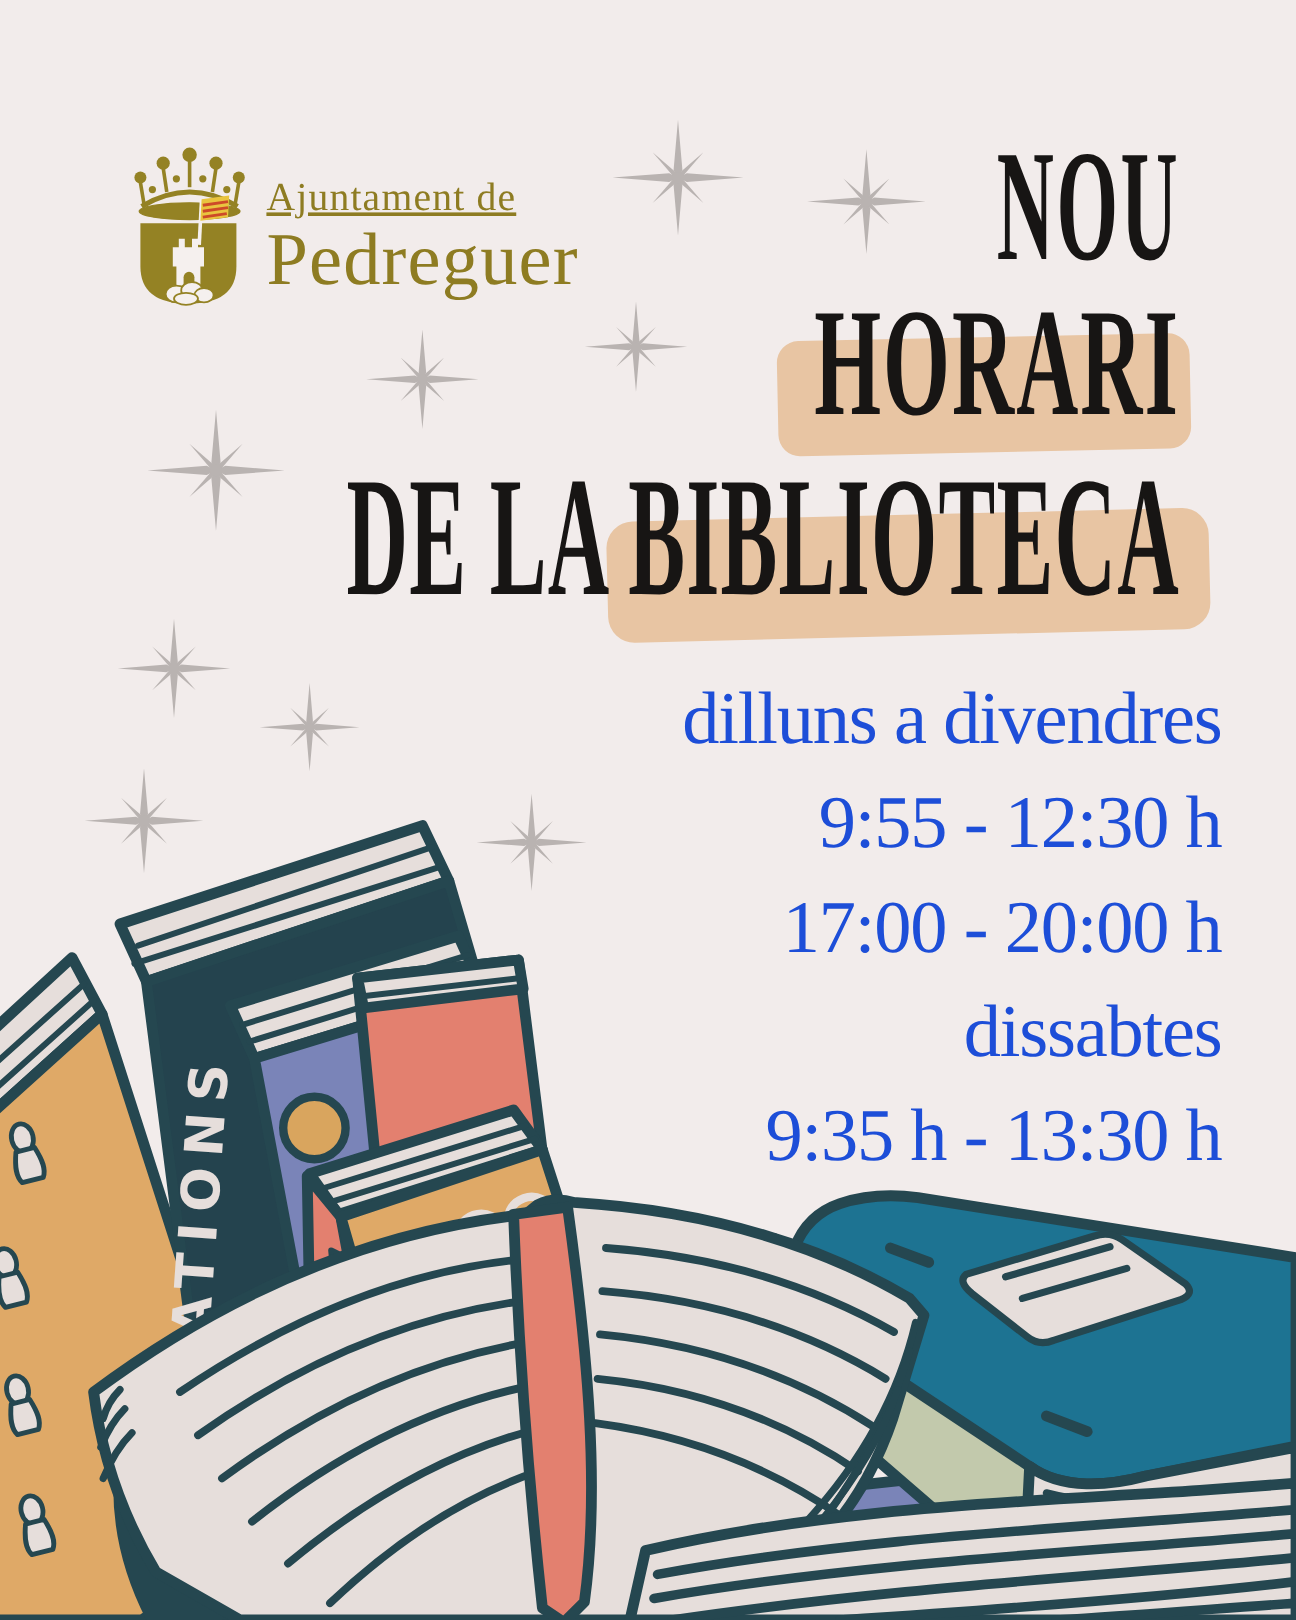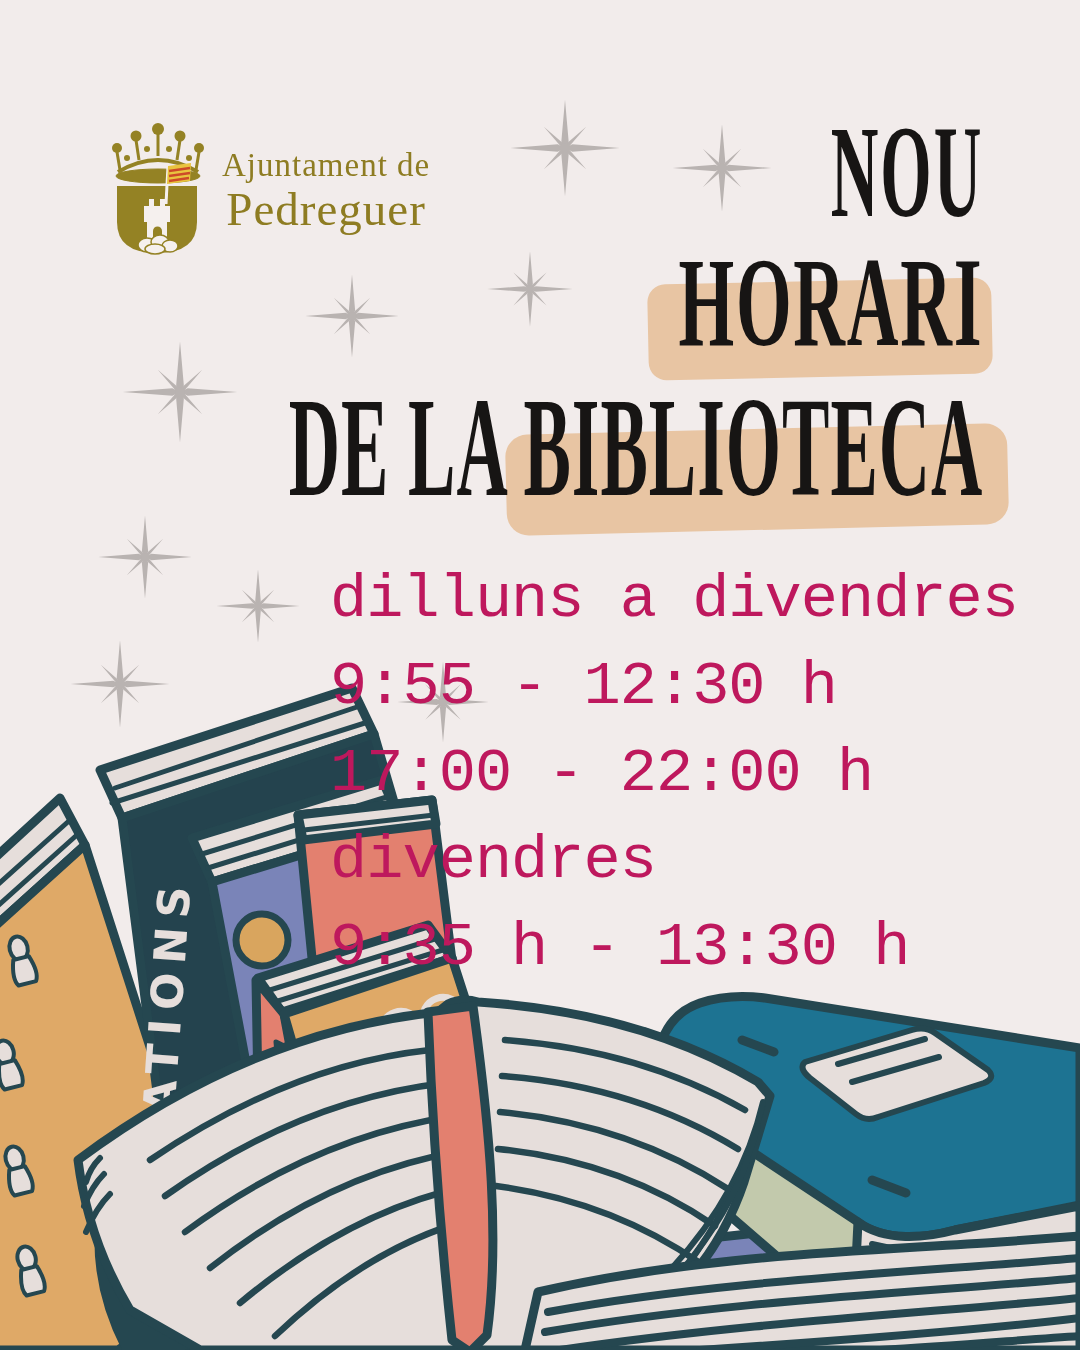--- a/index.html
+++ b/index.html
@@ -7,38 +7,38 @@
     position:relative;width:1080px;height:1350px;
     background:#f2eceb;overflow:hidden;
     font-family:"DejaVu Sans",sans-serif;
   }
   .layer{position:absolute;left:0;top:0;width:1080px;height:1350px;}
   svg{display:block;}
 
   
   .logo-text{position:absolute;left:222px;top:148px;z-index:3;
     color:#8e7c22;font-family:"Liberation Serif",serif;line-height:1.08;}
-  .logo-text .l1{font-size:33px;letter-spacing:1px;}
-  .logo-text .l2{font-size:47px;letter-spacing:1px;text-align:center;}
+  .logo-text .l1{font-size:33px;letter-spacing:1px;text-decoration:underline;}
+  .logo-text .l2{font-size:62px;letter-spacing:1px;}
 
   
   .hl{position:absolute;background:#e8c5a3;border-radius:18px;z-index:1;}
   .hl1{left:648px;top:281px;width:344px;height:96px;transform:rotate(-1.2deg);}
   .hl2{left:506px;top:429px;width:502px;height:101px;transform:rotate(-1.4deg);border-radius:22px;}
   .t-line{position:absolute;right:97px;z-index:3;color:#171514;
     font-family:"Liberation Serif",serif;font-weight:700;line-height:1;
     transform-origin:100% 50%;white-space:nowrap;}
   .t1{top:106px;font-size:132px;letter-spacing:4px;transform:scaleX(.50);}
   .t2{top:238px;font-size:128px;letter-spacing:3px;transform:scaleX(.56);}
   .t3{top:376px;font-size:142px;letter-spacing:2px;transform:scaleX(.50);}
 
   
-  .sched{position:absolute;right:62px;top:556px;z-index:3;text-align:left;
-    font-size:62px;line-height:87px;letter-spacing:-1px;color:#be185d;
-    font-family:Liberation Mono, monospace;}
+  .sched{position:absolute;right:62px;top:556px;z-index:3;text-align:right;
+    font-size:62px;line-height:87px;letter-spacing:-1px;color:#1d4ed8;
+    font-family:Liberation Serif, serif;}
 </style>
 </head>
 <body>
 
 <div class="canvas">
 
   <svg class="layer" style="z-index:1" viewBox="0 0 1080 1350" aria-hidden="true">
     <defs>
       <g id="sp">
         <path d="M0,-46 L3.5,-6 L0,0 L-3.5,-6 Z M0,46 L3.5,6 L0,0 L-3.5,6 Z M-52,0 L-7,3.5 L0,0 L-7,-3.5 Z M52,0 L7,3.5 L0,0 L7,-3.5 Z"></path>
@@ -236,18 +236,18 @@
     <div class="l2">Pedreguer</div>
   </div>
 
   <div class="t-line t1">NOU</div>
   <div class="t-line t2">HORARI</div>
   <div class="t-line t3">DE LA BIBLIOTECA</div>
 
   <div class="sched">
     <div>dilluns a divendres</div>
     <div>9:55 - 12:30 h</div>
-    <div>17:00 - 22:00 h</div>
-    <div>divendres</div>
+    <div>17:00 - 20:00 h</div>
+    <div>dissabtes</div>
     <div>9:35 h - 13:30 h</div>
   </div>
 
 </div>
 
 </body></html>

